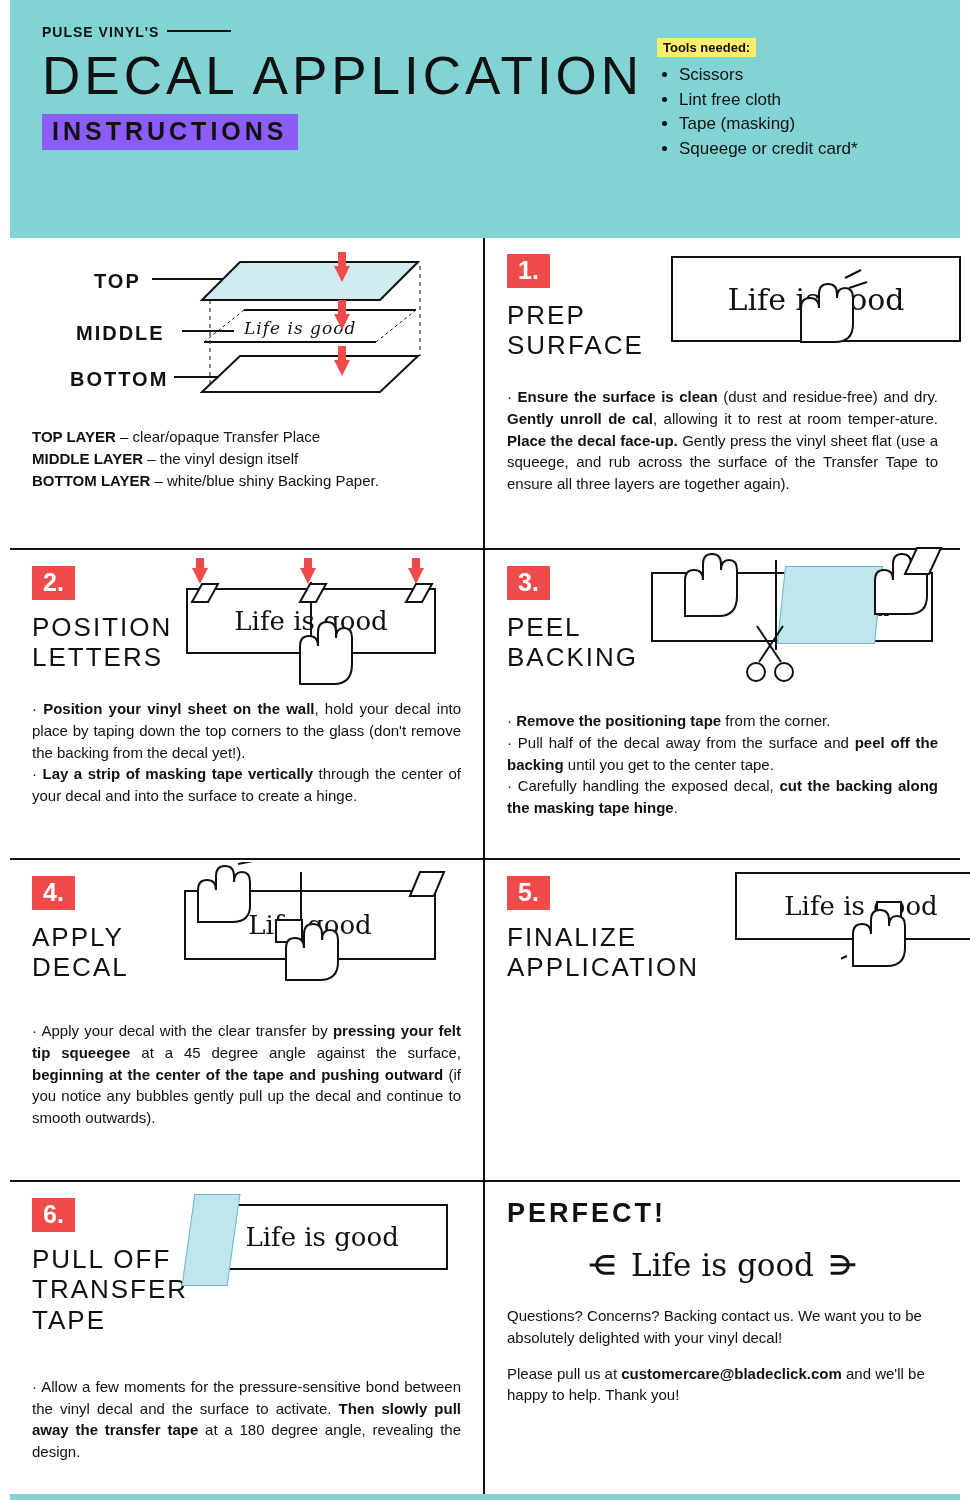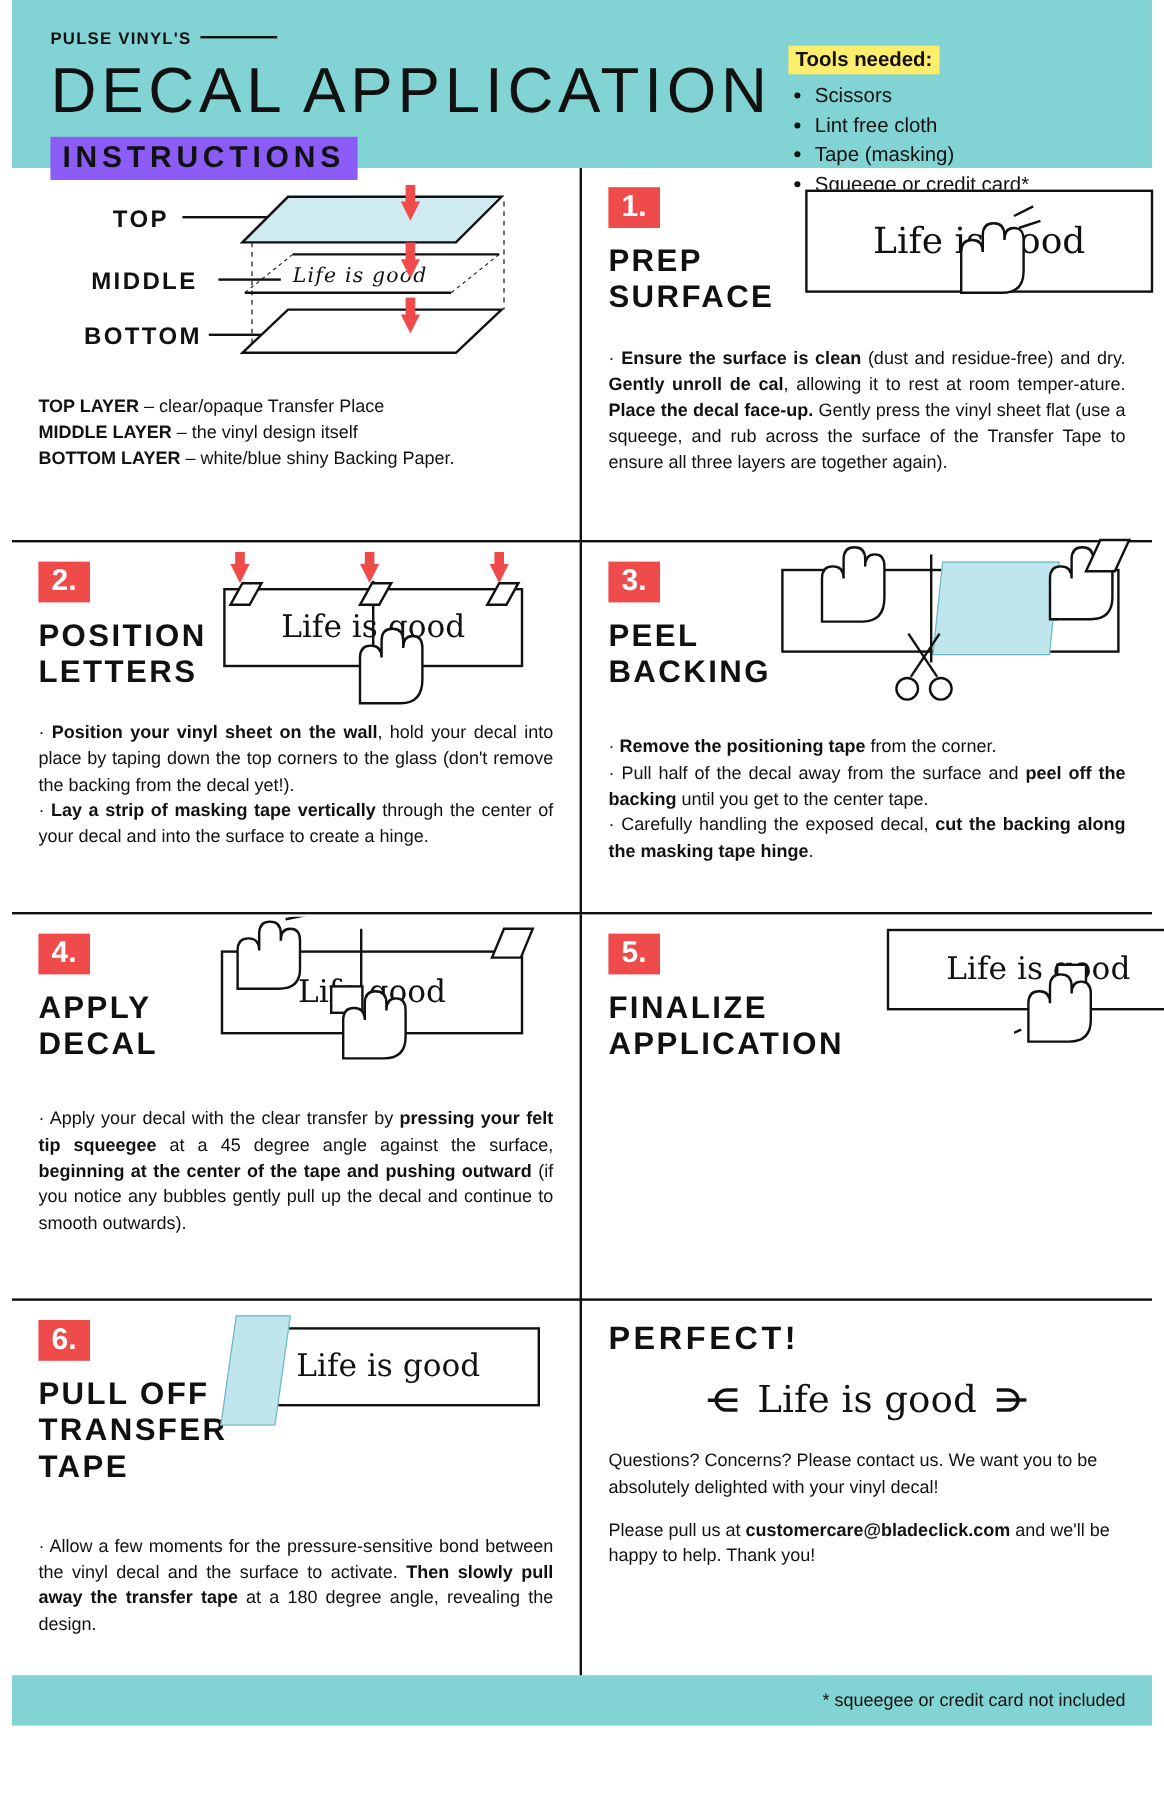--- a/index.html
+++ b/index.html
@@ -20,21 +20,21 @@
     height: 1500px;
     background: #fff;
     box-sizing: border-box;
     border-left: 10px solid #ffffff;
     border-right: 10px solid #ffffff;
   }
 
   
   .header {
     position: relative;
-    height: 140px;
+    height: 238px;
     background: #81d3d4;
     padding: 24px 44px 0 28px;
     box-sizing: border-box;
   }
   .brand-line {
     display: flex;
     align-items: center;
     gap: 8px;
     font-size: 14px;
     font-weight: bold;
@@ -71,21 +71,21 @@
   }
   .tools {
     position: absolute;
     right: 28px;
     top: 38px;
     width: 275px;
   }
   .tools-title {
     display: inline-block;
     background: #fced6c;
-    font-size: 17px;
+    font-size: 13px;
     font-weight: bold;
     padding: 2px 6px;
     color: #111;
   }
   .tools ul {
     margin: 6px 0 0 0;
     padding-left: 22px;
   }
   .tools li {
     font-size: 17px;
@@ -125,21 +125,21 @@
     display: inline-block;
     background: #ef4b4b;
     color: #fff;
     font-size: 25px;
     font-weight: bold;
     padding: 2px 11px 3px 11px;
     line-height: 1.15;
   }
   .step-title {
     font-size: 26px;
-    font-weight: bold;
+    font-weight: normal;
     letter-spacing: 2px;
     line-height: 1.18;
     margin-top: 12px;
     color: #111;
   }
   .art {
     flex: 1 1 auto;
     position: relative;
     height: 120px;
   }
@@ -493,21 +493,21 @@
     </div>
 
     <div class="cell norule">
       <div class="perfect-title">PERFECT!</div>
       <div class="perfect-decal">
         <span class="spark">⋲</span>
         <span class="decal-text">Life is good</span>
         <span class="spark">⋺</span>
       </div>
       <div class="contact">
-        <p>Questions? Concerns? Please contact us. We want you to be absolutely delighted with your vinyl decal!</p>
+        <p>Questions? Concerns? Backing contact us. We want you to be absolutely delighted with your vinyl decal!</p>
         <p>
           <span>Please pull us at </span><b>customercare@bladeclick.com</b><span> and we'll be happy to help. Thank you!</span>
         </p>
       </div>
     </div>
 
   </div>
 
   <div class="footer">
     <span>* squeegee or credit card not included</span>

